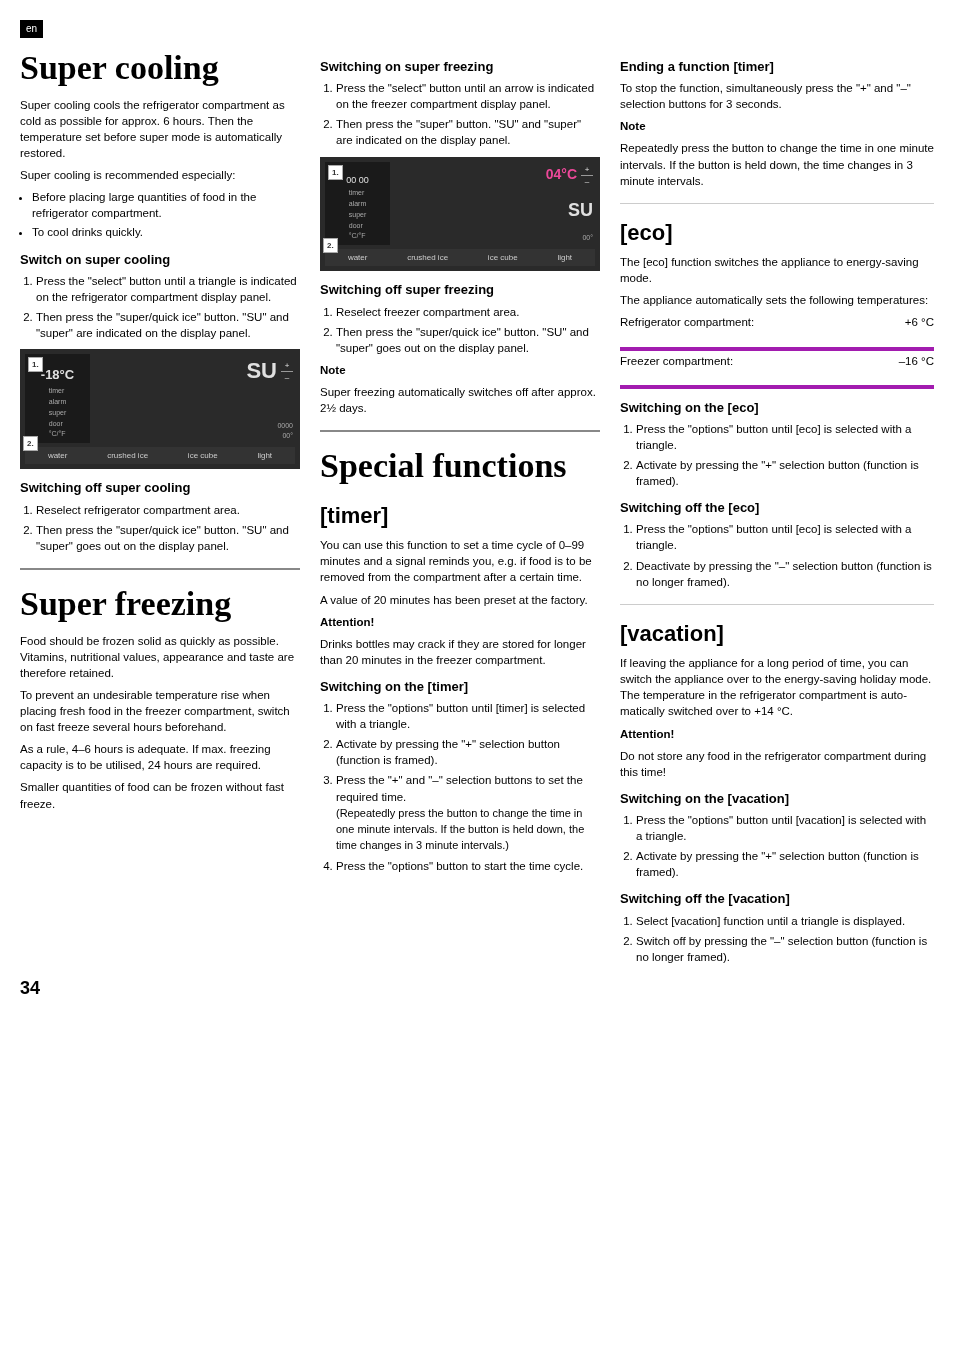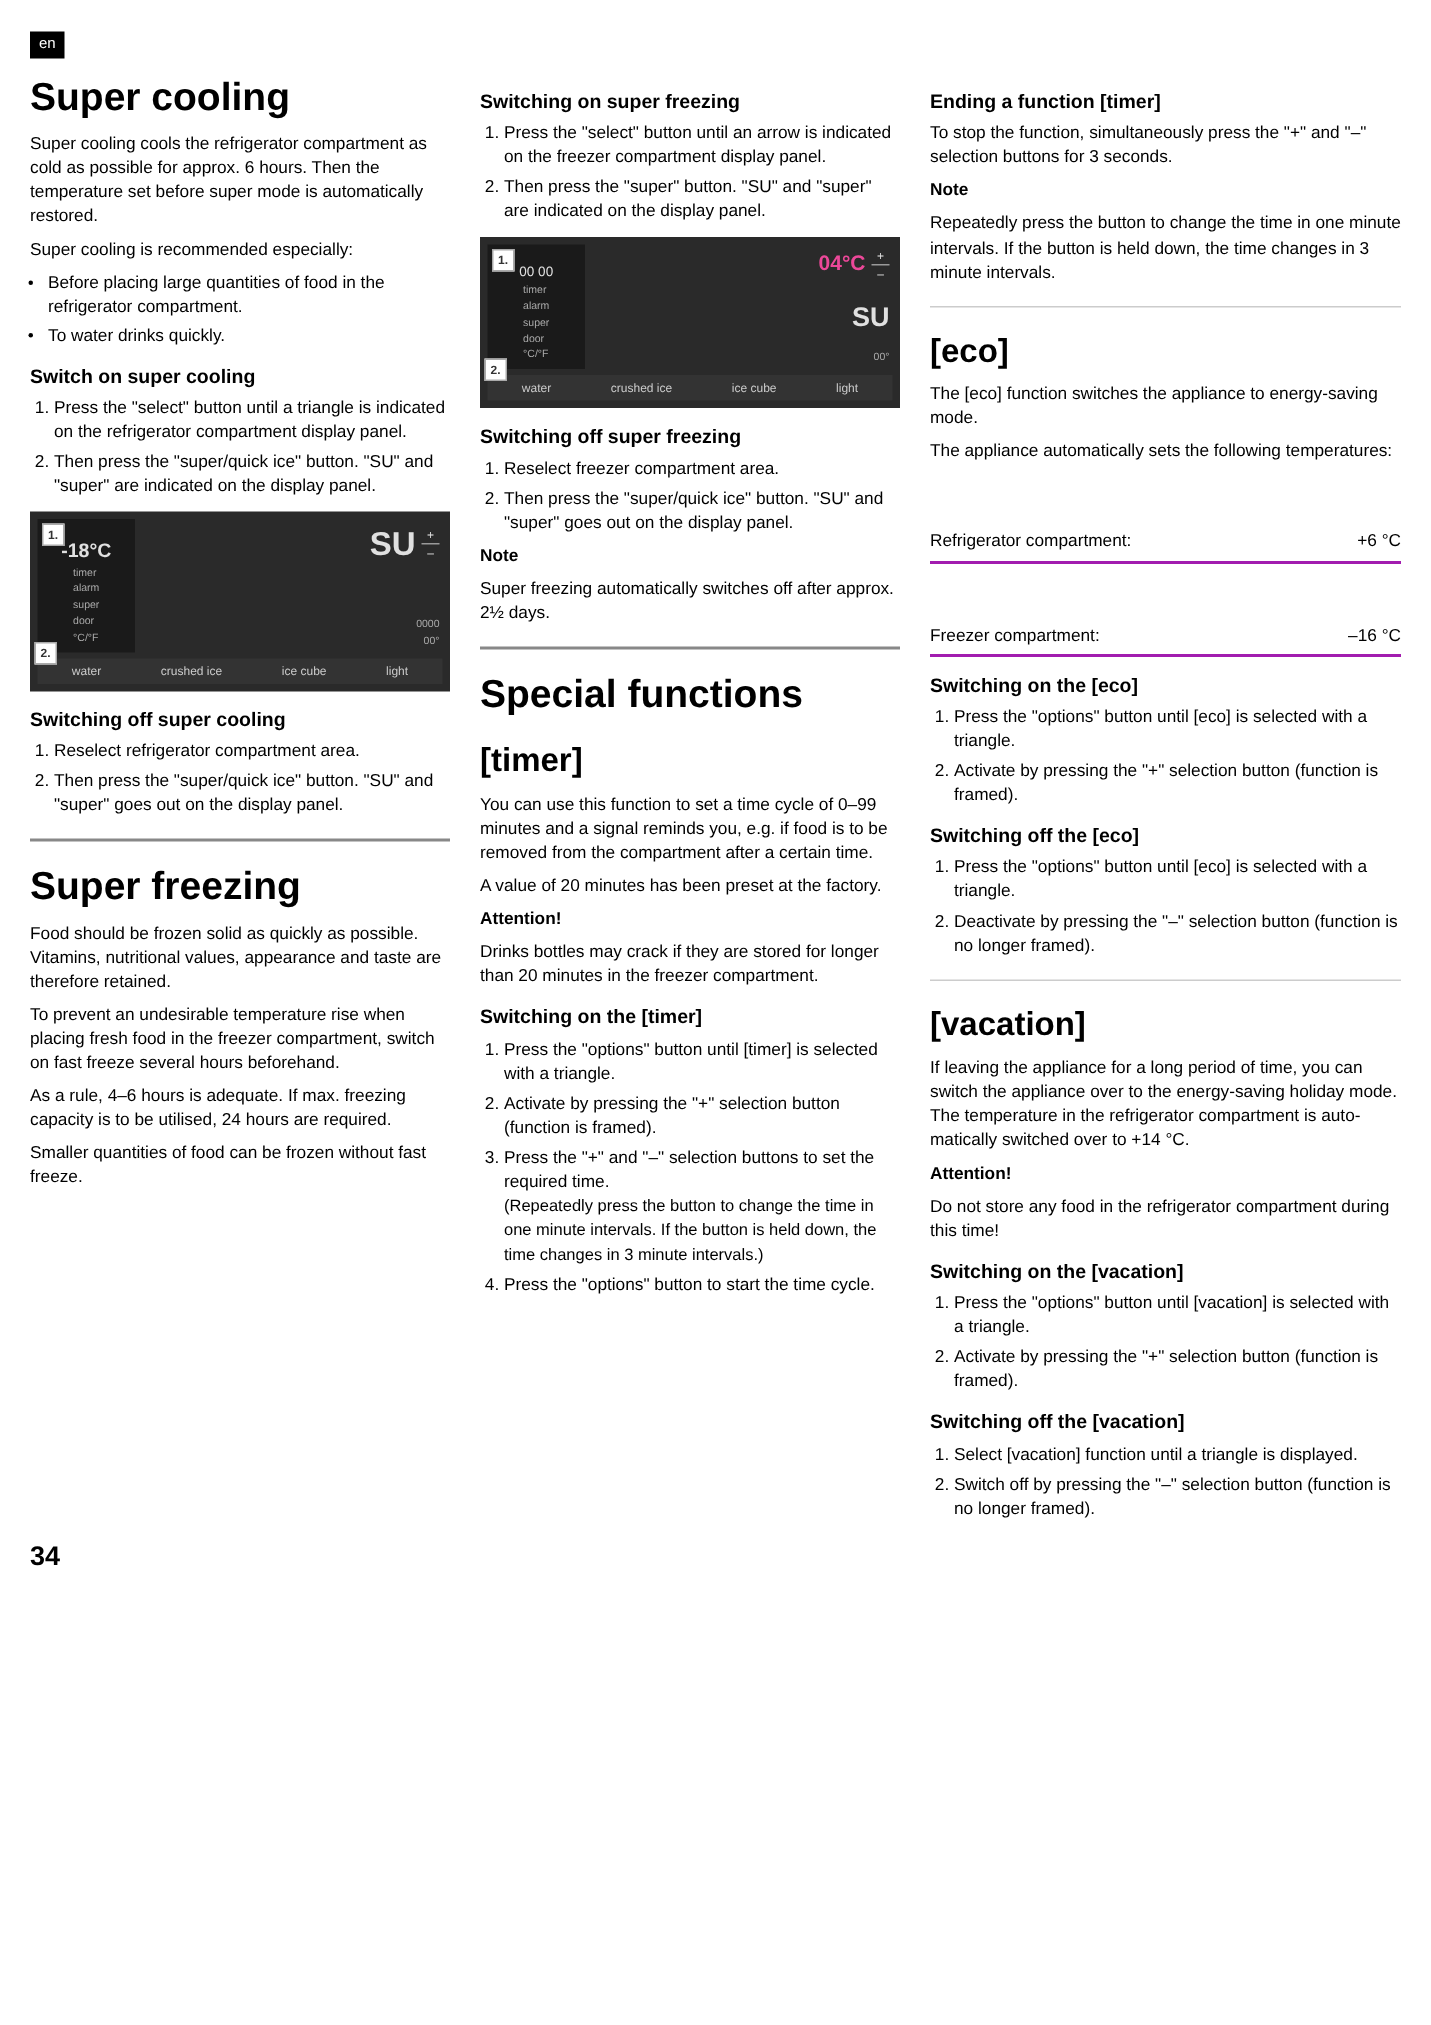--- a/index.html
+++ b/index.html
@@ -35,24 +35,25 @@
       flex-shrink: 0;
     }
     .col-middle {
       width: 280px;
       flex-shrink: 0;
     }
     .col-right {
       flex: 1;
     }
     h1.section-title {
-      font-size: 26px;
+      font-size: 34px;
       font-weight: bold;
       margin-bottom: 8px;
       line-height: 1.2;
+      font-family: Liberation Serif, serif;
     }
     h2.sub-section-title {
       font-size: 22px;
       font-weight: bold;
       margin-bottom: 8px;
       margin-top: 16px;
       line-height: 1.2;
     }
     h3.heading {
       font-size: 13px;
@@ -109,40 +110,39 @@
     .eco-temps {
       display: flex;
       flex-direction: column;
       gap: 2px;
       margin: 4px 0 6px 0;
     }
     .eco-temp-row {
       display: flex;
       justify-content: space-between;
       font-size: 11.5px;
-      border-bottom: 2px solid #a21caf;
-      padding-bottom: 4px;
-      margin-top: 38px;
+      border-bottom: 4px solid #a21caf;
+      padding-bottom: 16px;
     }
   </style>
 </head>
 <body>
 
 <div class="page-container">
   <div class="lang-badge">en</div>
 
   <div class="columns-wrapper">
 
     <div class="col-left">
       <h1 class="section-title">Super cooling</h1>
       <p>Super cooling cools the refrigerator compartment as cold as possible for approx. 6 hours. Then the temperature set before super mode is automatically restored.</p>
       <p>Super cooling is recommended especially:</p>
       <ul>
         <li>Before placing large quantities of food in the refrigerator compartment.</li>
-        <li>To water drinks quickly.</li>
+        <li>To cool drinks quickly.</li>
       </ul>
 
       <h3 class="heading">Switch on super cooling</h3>
       <ol>
         <li>Press the "select" button until a triangle is indicated on the refrigerator compartment display panel.</li>
         <li>Then press the "super/quick ice" button. "SU" and "super" are indicated on the display panel.</li>
       </ol>
 
       <div style="background:#2a2a2a; padding:5px; margin:8px 0; position:relative;">
         <div style="display:flex; align-items:stretch; gap:3px;">

